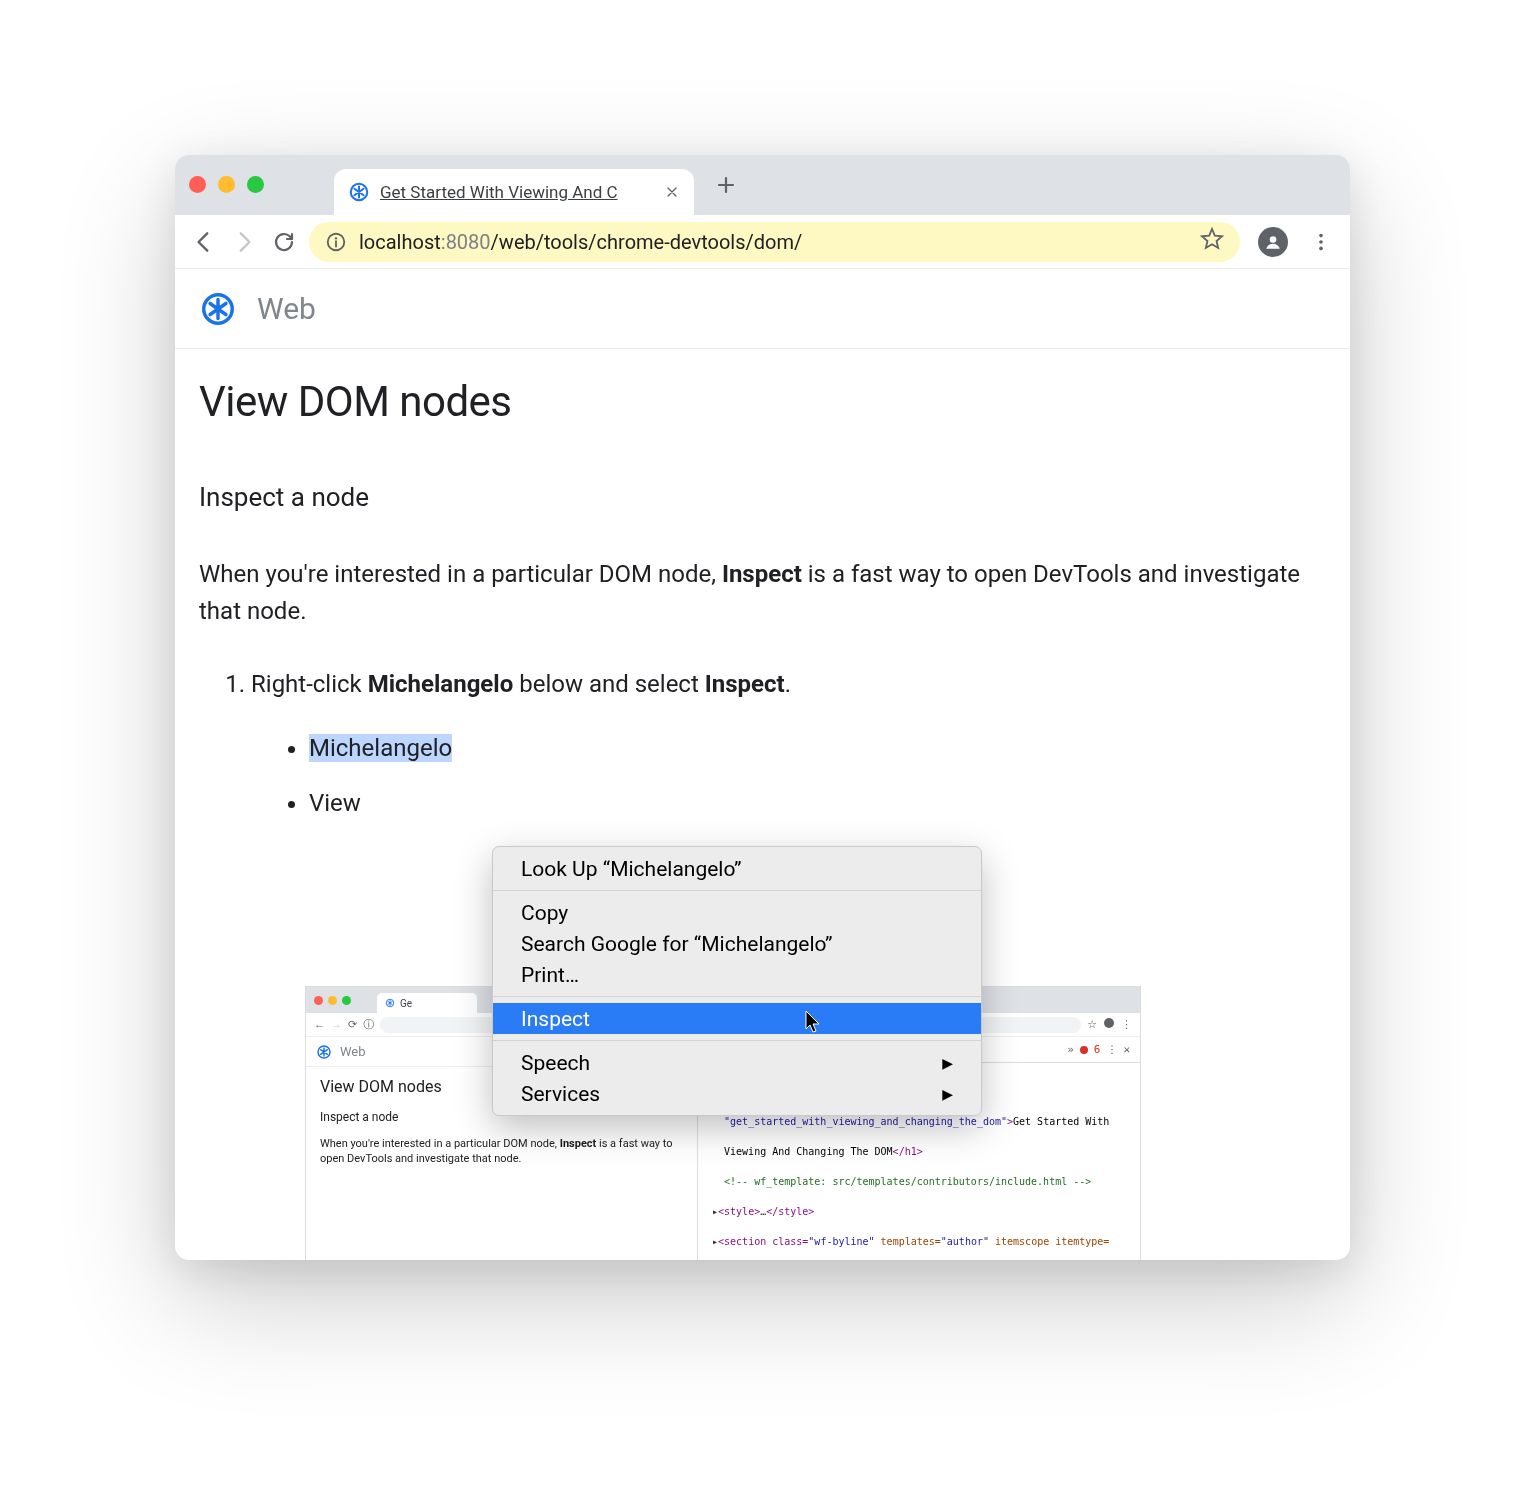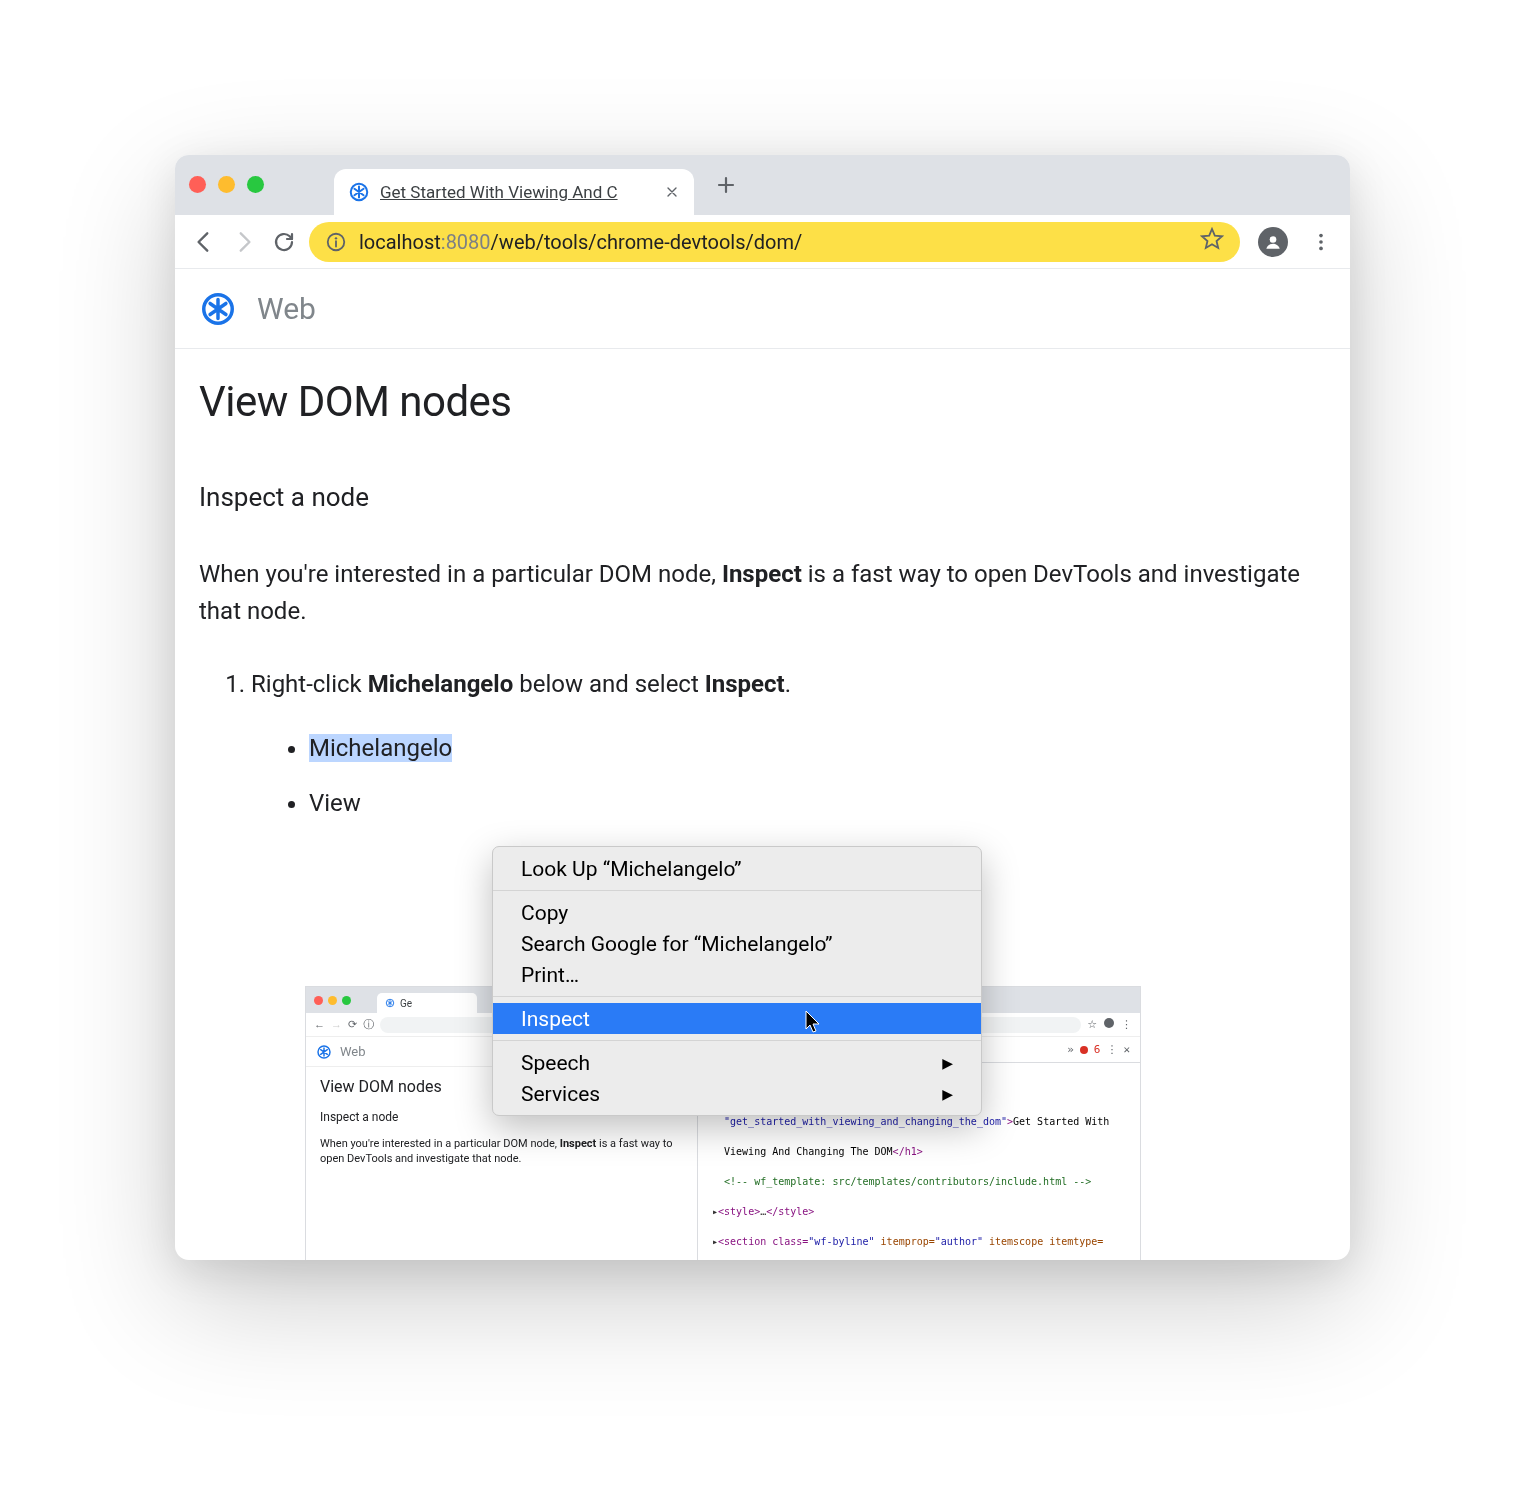--- a/index.html
+++ b/index.html
@@ -68,21 +68,21 @@
     display: flex;
     align-items: center;
     padding: 0 14px;
     gap: 10px;
   }
   .nav-btn { width: 30px; height: 30px; display: flex; align-items:center; justify-content:center; color:#5f6368; }
   .nav-btn.disabled { color: #c5c7ca; }
   .omnibox {
     flex: 1;
     height: 40px;
-    background: #fde047;
+    background: #fef9c3;
     border-radius: 20px;
     display: flex;
     align-items: center;
     padding: 16px 16px;
     gap: 12px;
     font-size: 20px;
     color: #3c4043;
   }
   .omnibox .info-icon { color: #5f6368; width:22px; height:22px; display:flex; align-items:center; justify-content:center; }
   .url-host { color: #202124; }
@@ -365,21 +365,21 @@
               <span>⋮</span>
               <span>✕</span>
             </span>
           </div>
           <div class="emb-code">
 <span class="emb-line">        <span class="tok-attr">title" id</span><span class="tok-tag">=</span></span>
 <span class="emb-line">   <span class="tok-str">"get_started_with_viewing_and_changing_the_dom"</span><span class="tok-tag">&gt;</span><span class="tok-txt">Get Started With</span></span>
 <span class="emb-line">   <span class="tok-txt">Viewing And Changing The DOM</span><span class="tok-tag">&lt;/h1&gt;</span></span>
 <span class="emb-line">   <span class="tok-cmt">&lt;!-- wf_template: src/templates/contributors/include.html --&gt;</span></span>
 <span class="emb-line"> <span>▸</span><span class="tok-tag">&lt;style&gt;</span><span>…</span><span class="tok-tag">&lt;/style&gt;</span></span>
-<span class="emb-line"> <span>▸</span><span class="tok-tag">&lt;section class=</span><span class="tok-str">"wf-byline"</span><span class="tok-attr"> itemprop=</span><span class="tok-str">"author"</span><span class="tok-attr"> itemscope itemtype=</span></span>
+<span class="emb-line"> <span>▸</span><span class="tok-tag">&lt;section class=</span><span class="tok-str">"wf-byline"</span><span class="tok-attr"> templates=</span><span class="tok-str">"author"</span><span class="tok-attr"> itemscope itemtype=</span></span>
 
 
 
 
           </div>
         </div>
       </div>
     </div>
 
     <div class="context-menu">

